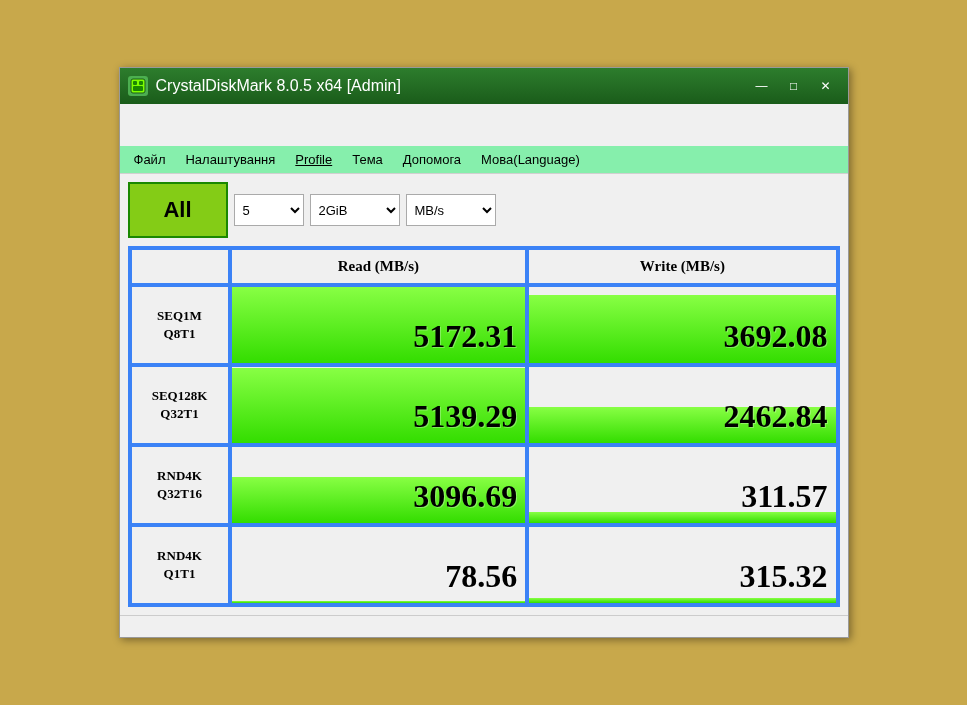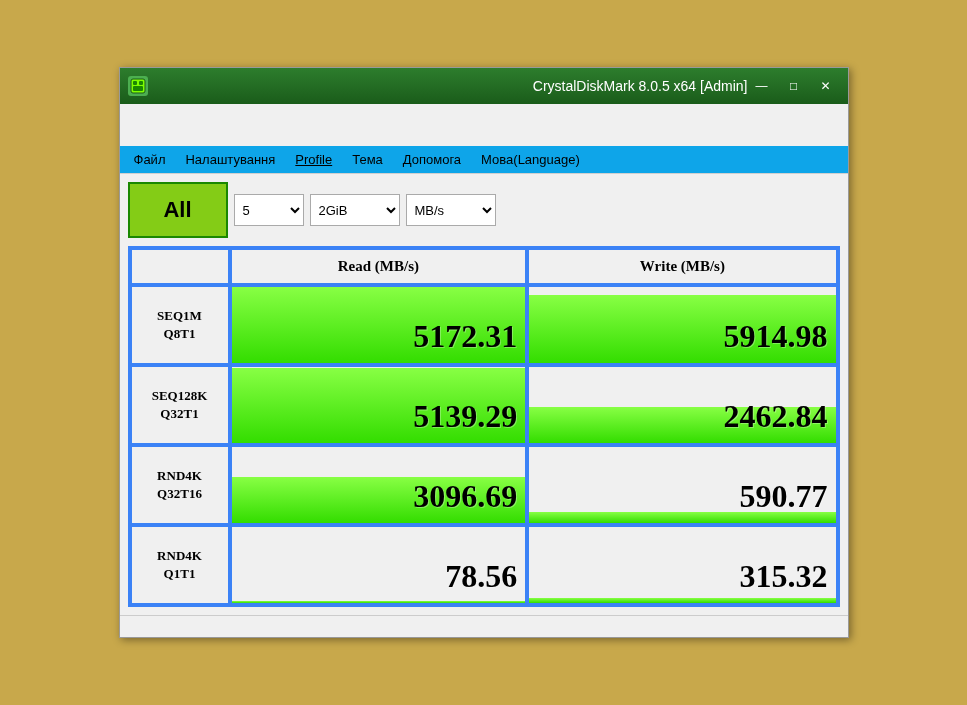--- a/index.html
+++ b/index.html
@@ -35,42 +35,41 @@
       display: flex;
       align-items: center;
       justify-content: center;
       font-size: 10px;
       font-weight: bold;
       color: #1a5c1a;
       flex-shrink: 0;
     }
     .title-bar-text {
       flex: 1;
-      font-size: 14px;
+      font-size: 16px;
       font-weight: normal;
-      text-align: right;
     }
     .title-bar-buttons {
       display: flex;
       gap: 4px;
     }
     .title-btn {
       width: 28px;
       height: 22px;
       background: transparent;
       border: none;
       color: white;
       font-size: 12px;
       cursor: pointer;
       display: flex;
       align-items: center;
       justify-content: center;
     }
     .menu-bar {
-      background: #0ea5e9;
+      background: #86efac;
       display: flex;
       align-items: center;
       padding: 3px 6px;
       gap: 4px;
       border-bottom: 1px solid #d0d0d0;
       margin-top: 42px;
     }
     .menu-item {
       padding: 3px 8px;
       font-size: 13px;
@@ -238,21 +237,21 @@
       </thead>
       <tbody id="benchmark-body">
       <tr>
             <td class="row-label"><strong>SEQ1M</strong><br><strong>Q8T1</strong></td>
             <td class="data-cell">
               <div class="bar-bg" style="height: 100%;"></div>
               <span class="cell-value">5172.31</span>
             </td>
             <td class="data-cell">
               <div class="bar-bg" style="height: 90%;"></div>
-              <span class="cell-value">5914.98</span>
+              <span class="cell-value">3692.08</span>
             </td>
           </tr>
           <tr>
             <td class="row-label"><strong>SEQ128K</strong><br><strong>Q32T1</strong></td>
             <td class="data-cell">
               <div class="bar-bg" style="height: 99%;"></div>
               <span class="cell-value">5139.29</span>
             </td>
             <td class="data-cell">
               <div class="bar-bg" style="height: 48%;"></div>
@@ -260,21 +259,21 @@
             </td>
           </tr>
           <tr>
             <td class="row-label"><strong>RND4K</strong><br><strong>Q32T16</strong></td>
             <td class="data-cell">
               <div class="bar-bg" style="height: 60%;"></div>
               <span class="cell-value">3096.69</span>
             </td>
             <td class="data-cell">
               <div class="bar-bg" style="height: 14%;"></div>
-              <span class="cell-value">590.77</span>
+              <span class="cell-value">311.57</span>
             </td>
           </tr>
           <tr>
             <td class="row-label"><strong>RND4K</strong><br><strong>Q1T1</strong></td>
             <td class="data-cell">
               <div class="bar-bg" style="height: 2%;"></div>
               <span class="cell-value">78.56</span>
             </td>
             <td class="data-cell">
               <div class="bar-bg" style="height: 6%;"></div>

